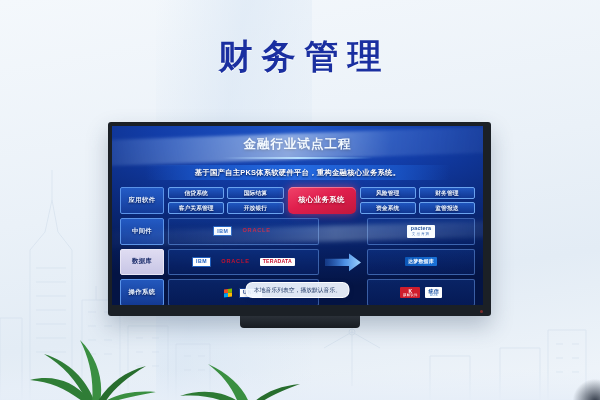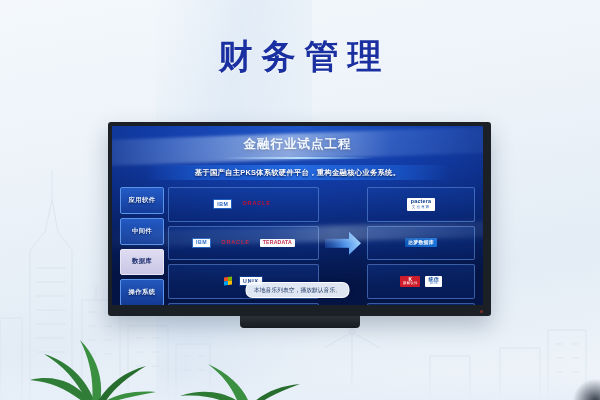--- a/index.html
+++ b/index.html
@@ -237,20 +237,37 @@
           <div class="layer-col">
             <div class="layer-chip">应用软件</div>
             <div class="layer-chip">中间件</div>
             <div class="layer-chip active">数据库</div>
             <div class="layer-chip">操作系统</div>
             <div class="layer-chip active">硬件平台</div>
           </div>
 
           <div class="mid-col">
 
+            <div class="app-row">
+              <div class="app-side">
+                <div class="app-box">信贷系统</div>
+                <div class="app-box">国际结算</div>
+                <div class="app-box">客户关系管理</div>
+                <div class="app-box">开放银行</div>
+              </div>
+
+              <div class="core-box">核心业务系统</div>
+
+              <div class="app-side">
+                <div class="app-box">风险管理</div>
+                <div class="app-box">财务管理</div>
+                <div class="app-box">资金系统</div>
+                <div class="app-box">监管报送</div>
+              </div>
+            </div>
 
             <div class="stack-row">
               <div class="legacy-panel">
                 <span class="logo ibm">IBM</span>
                 <span class="logo oracle">ORACLE</span>
               </div>
               <div class="arrow-col"></div>
               <div class="domestic-panel">
                 <span class="logo pactera">
                   <span>pactera</span>

